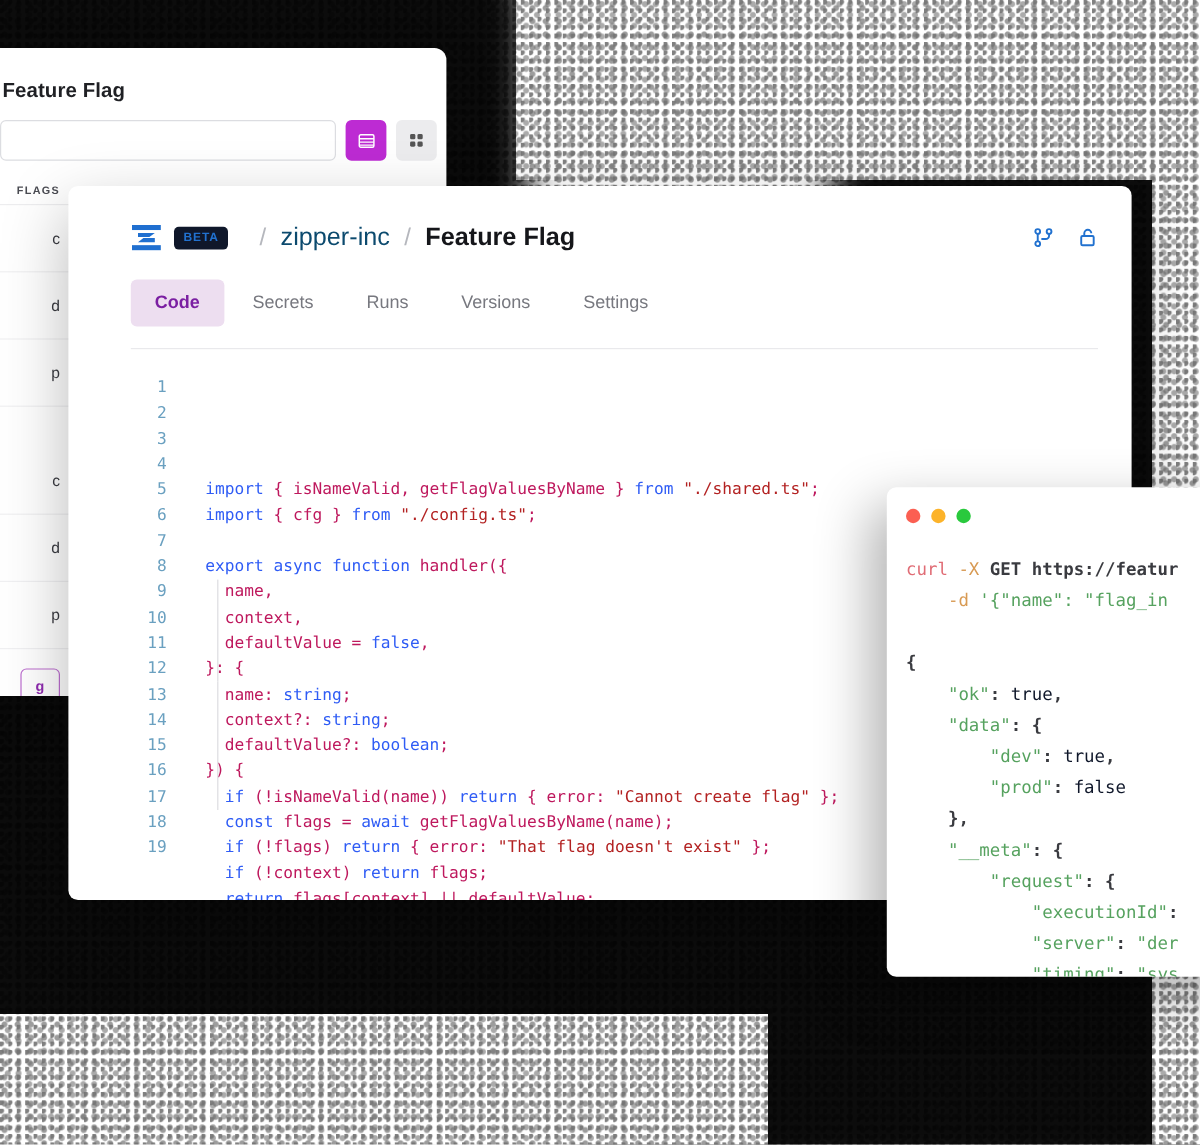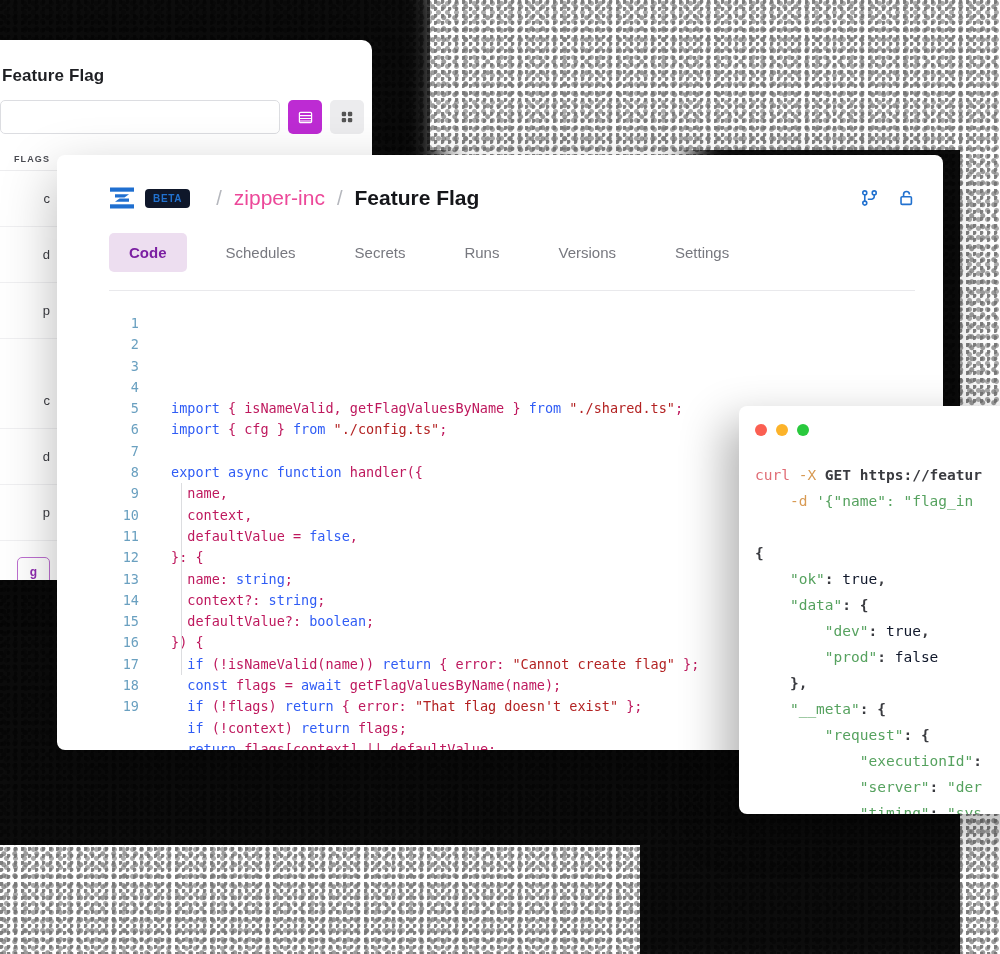--- a/index.html
+++ b/index.html
@@ -87,25 +87,25 @@
     box-shadow: 0 20px 55px rgba(0,0,0,.28);
     overflow: hidden;
   }
   .main-head { display: flex; align-items: center; padding: 24px 28px 0 52px; height: 62px; }
   .zlogo { width: 26px; height: 24px; flex: 0 0 auto; margin-right: 10px; }
   .beta {
     background: #0f172a; color: #2171cf; font-size: 10px; font-weight: 700;
     letter-spacing: .7px; padding: 4px 8px; border-radius: 4px; margin-right: 14px;
   }
   .crumb-sep { color: #b5b7bd; font-size: 20px; margin: 0 12px; font-weight: 300; }
-  .crumb-org { font-size: 21px; color: #ec4899; }
+  .crumb-org { font-size: 21px; color: #0c4a6e; }
   .crumb-app { font-size: 21px; color: #15161a; font-weight: 700; }
   .head-icons { margin-left: auto; display: flex; align-items: center; gap: 20px; }
 
-  .tabs { display: flex; align-items: center; padding: 16px 0 0 52px; gap: 19px; }
+  .tabs { display: flex; align-items: center; padding: 16px 0 0 52px; gap: 4px; }
   .tab {
     font-size: 15px; color: #77787f; padding: 11px 20px; border-radius: 5px; white-space: nowrap;
   }
   .tab.active { background: #eddef0; color: #7b1fa2; font-weight: 700; }
 
   .editor-sep { margin: 18px 28px 0 52px; height: 1px; background: #e9e9ec; }
 
   .code-wrap {
     display: flex; padding: 22px 0 0 52px; font-family: "DejaVu Sans Mono", monospace;
     font-size: 13.5px; line-height: 21.3px;
@@ -241,21 +241,20 @@
         </svg>
         <svg width="17" height="18" viewBox="0 0 18 18">
           <rect x="3.2" y="7.6" width="11" height="8.2" rx="1.2" fill="none" stroke="#2171cf" stroke-width="1.7"></rect>
           <path d="M5.9 7.6 V5.2 a3.1 3.1 0 0 1 6.2 0" fill="none" stroke="#2171cf" stroke-width="1.7"></path>
         </svg>
       </span>
     </div>
 
     <div class="tabs">
       <div class="tab active">Code</div>
-      <div class="tab">Schedules</div>
       <div class="tab">Secrets</div>
       <div class="tab">Runs</div>
       <div class="tab">Versions</div>
       <div class="tab">Settings</div>
     </div>
 
     <div class="editor-sep"></div>
 
     <div class="code-wrap">
       <div class="gutter" id="gutter">

